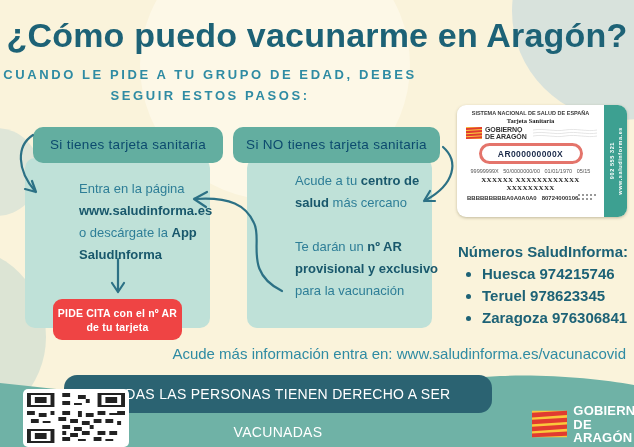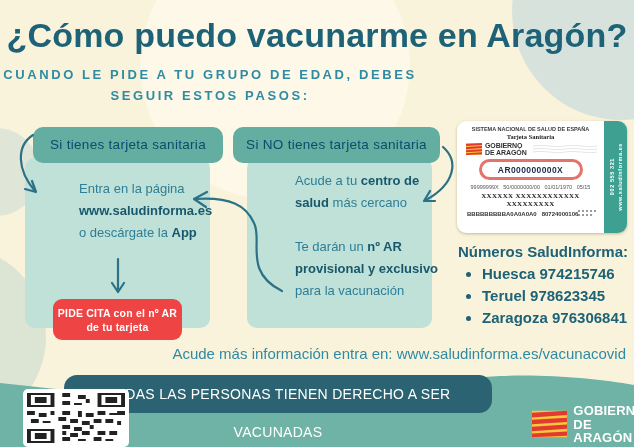--- a/index.html
+++ b/index.html
@@ -30,21 +30,21 @@
   .panel-text b{color:#19586C;}
   .gap{display:block;height:22px;}
 
   .cta{position:absolute;left:53px;top:299px;width:129px;height:41px;background:#ef4444;border-radius:9px;
        color:#FFFFFF;font-size:10.5px;font-weight:600;text-align:center;line-height:14px;
        padding-top:7px;box-sizing:border-box;z-index:2;letter-spacing:.2px;}
 
   .arrows{position:absolute;left:0;top:0;z-index:3;pointer-events:none;}
 
   
-  .hcard{position:absolute;left:457px;top:121px;width:170px;height:112px;background:#FFFFFF;
+  .hcard{position:absolute;left:457px;top:105px;width:170px;height:112px;background:#FFFFFF;
          border-radius:9px;box-shadow:0 1px 3px rgba(90,80,40,.35);z-index:2;overflow:hidden;}
   .hband{position:absolute;right:0;top:0;width:23px;height:112px;background:#3DA091;
          display:flex;align-items:center;justify-content:center;gap:2px;}
   .vtext{writing-mode:vertical-rl;transform:rotate(180deg);font-size:5.5px;font-weight:700;
          color:#FFFFFF;letter-spacing:.6px;white-space:nowrap;}
   .hcontent{position:absolute;left:0;top:0;width:147px;padding:5px 7px;box-sizing:border-box;}
   .hc-l1{font-size:5.5px;font-weight:600;color:#3A3A3A;text-align:center;}
   .hc-l2{font-family:"Liberation Serif","DejaVu Serif",serif;font-size:6.5px;font-weight:700;
          color:#222;text-align:center;margin-top:1px;}
   .gov-row{display:flex;align-items:center;gap:3px;margin-top:2px;padding-left:2px;}
@@ -91,20 +91,21 @@
     <div>CUANDO LE PIDE A TU GRUPO DE EDAD, DEBES</div>
     <div>SEGUIR ESTOS PASOS:</div>
   </div>
 
   <div class="pill pill-left">Si tienes tarjeta sanitaria</div>
   <div class="panel panel-left">
     <div class="panel-text pt-left">
       <span class="ln">Entra en la página</span>
       <span class="ln"><b>www.saludinforma.es</b></span>
       <span class="ln"><span>o descárgate la </span><b>App</b></span>
+      <span class="ln"><b>SaludInforma</b></span>
     </div>
   </div>
   <div class="cta">
     <span class="ln" style="display:block">PIDE CITA con el nº AR</span>
     <span class="ln" style="display:block">de tu tarjeta</span>
   </div>
 
   <div class="pill pill-right">Si NO tienes tarjeta sanitaria</div>
   <div class="panel panel-right">
     <div class="panel-text pt-right">

